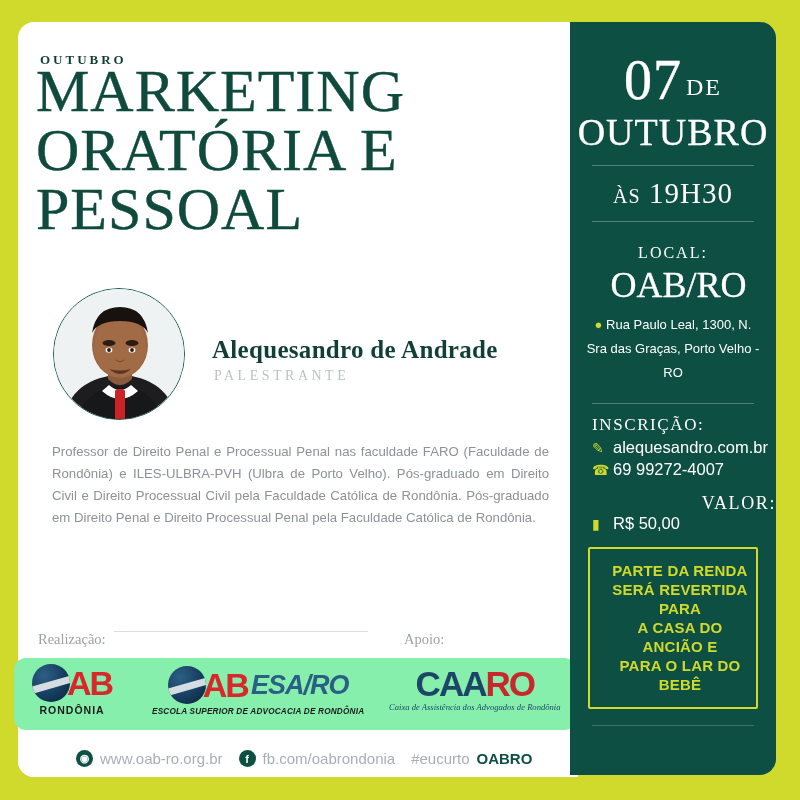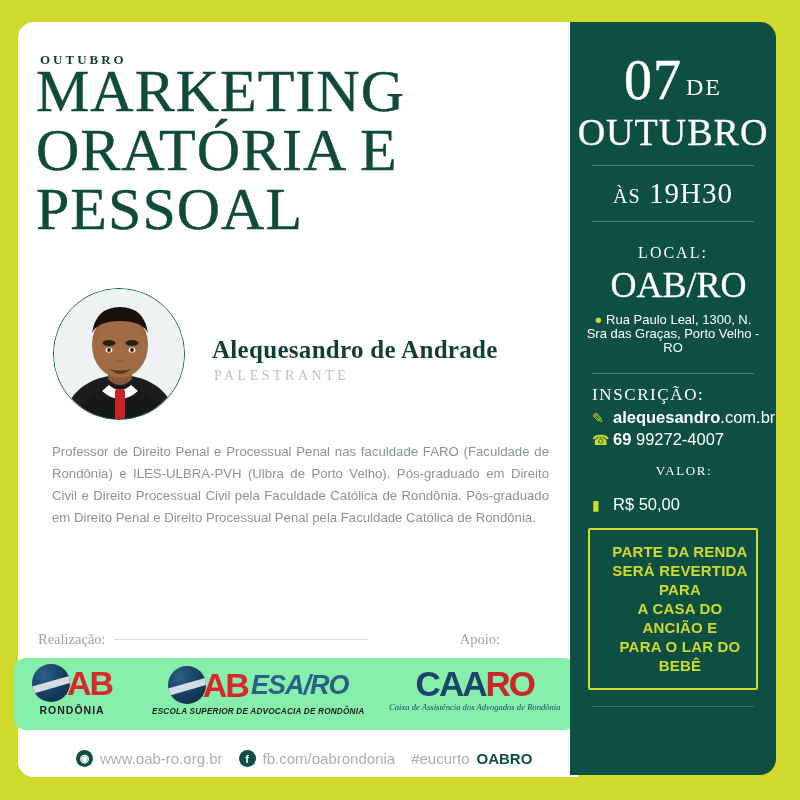--- a/index.html
+++ b/index.html
@@ -62,21 +62,21 @@
   }
 
   .bio{
     position:absolute; left:52px; top:441px; width:497px;
     font-size:13.2px; line-height:22px; color:#8c9296;
     text-align:justify;
   }
 
   
   .credits{ position:absolute; left:38px; top:631px; width:515px; height:22px; }
-  .credit-block{ position:absolute; display:flex; align-items:center; gap:8px; }
+  .credit-block{ position:absolute; display:flex; align-items:flex-start; gap:8px; }
   .credit-block .lbl{
     font-family:"Liberation Serif", serif; font-size:14.5px; color:#9aa3a8;
   }
   .credit-block .rule{ height:1px; background:#d9dee1; }
   #cb-real{ left:0; width:330px; }
   #cb-real .rule{ flex:1; }
   #cb-apoio{ left:366px; width:152px;flex-direction:column; }
   #cb-apoio .rule{ flex:1; }
 
   
@@ -164,37 +164,37 @@
   .gp-time small{ font-size:20px; }
   .gp-local-lbl{
     font-family:"Liberation Serif", serif; font-size:16px; letter-spacing:2px;
     margin-top:22px;
   }
   .gp-local-val{
     font-family:"Liberation Serif", serif; font-size:36px; letter-spacing:0px;
     margin-top:2px;padding-left:11px; -webkit-text-stroke:0.3px #ffffff;
   }
   .gp-addr{
-    font-size:13px; line-height:14px; margin:7px 14px 0 14px; color:#ffffff;
+    font-size:13px; line-height:24px; margin:7px 14px 0 14px; color:#ffffff;
   }
   .pin{ color:#cfda2c; font-size:13px; }
 
   .gp-insc-lbl{
     font-family:"Liberation Serif", serif; font-size:17px; letter-spacing:1.6px;
     text-align:left; margin:7px 0 3px 22px;
   }
   .gp-line{
     display:flex; align-items:center; gap:6px; margin-left:22px;
     font-size:16.5px; text-align:left;
   }
   .gp-line .gi{ color:#cfda2c; font-size:14px; width:15px; flex:none; }
-  .gp-line b{ font-weight:bold;text-align:right; }
+  .gp-line b{ font-weight:normal;text-align:right; }
   .gp-valor-lbl{
-    font-family:"Liberation Serif", serif; font-size:13px; letter-spacing:1.6px;
-    text-align:center; margin:14px 0 16px 22px;
+    font-family:"Liberation Serif", serif; font-size:18px; letter-spacing:1.6px;
+    text-align:right; margin:14px 0 0 22px;
   }
   .charity{
     margin:14px 18px 0 18px; border:2px solid #cfda2c; border-radius:2px;
     padding:12px 6px 13px 20px;
     color:#cfda2c; font-weight:bold; font-size:15px; line-height:19px;
     letter-spacing:0.2px;
   }
   .gp-rule2{ height:1px; background:rgba(255,255,255,.20); margin:16px 22px 0 22px; }
 </style>
 </head>

